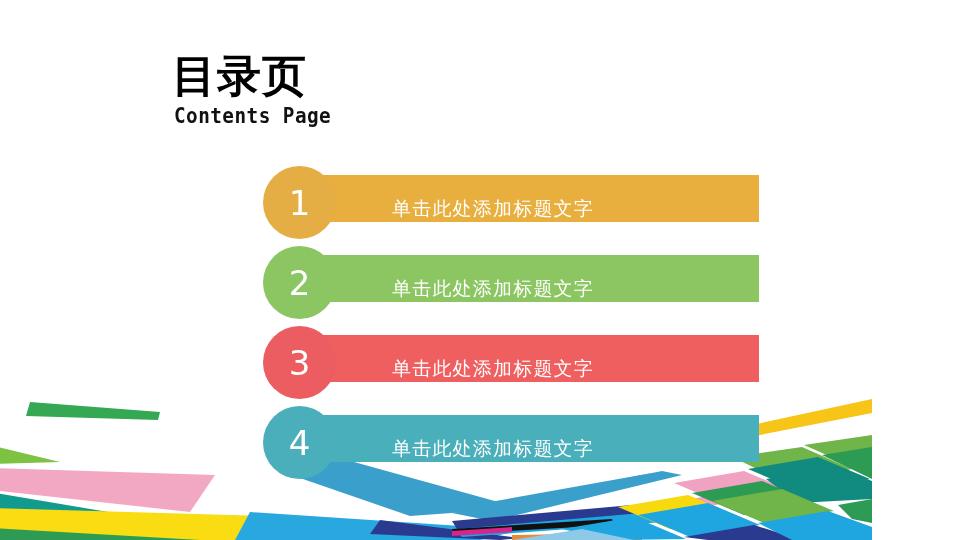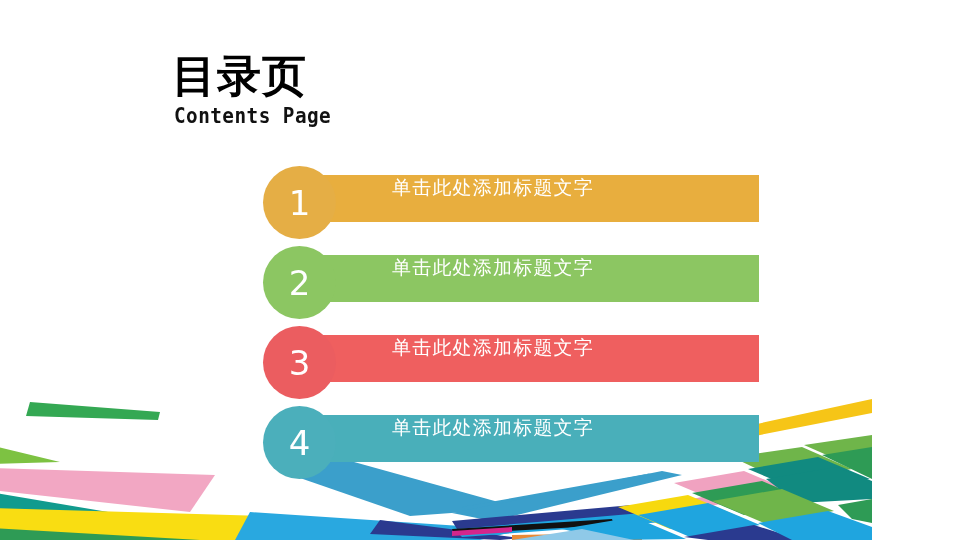--- a/index.html
+++ b/index.html
@@ -65,21 +65,21 @@
     position: relative;
     height: 80px;
   }
   .row-bar {
     position: absolute;
     left: 37px;
     top: 9px;
     width: 459px;
     height: 47px;
     display: flex;
-    align-items: flex-start;
+    align-items: flex-end;
   }
   .row-label {
     margin-left: 92px;
     font-family: "DejaVu Serif", "Liberation Serif", serif;
     font-size: 19px;
     color: #ffffff;
     letter-spacing: 1.2px;
     white-space: nowrap;
   }
   .row-circle {

